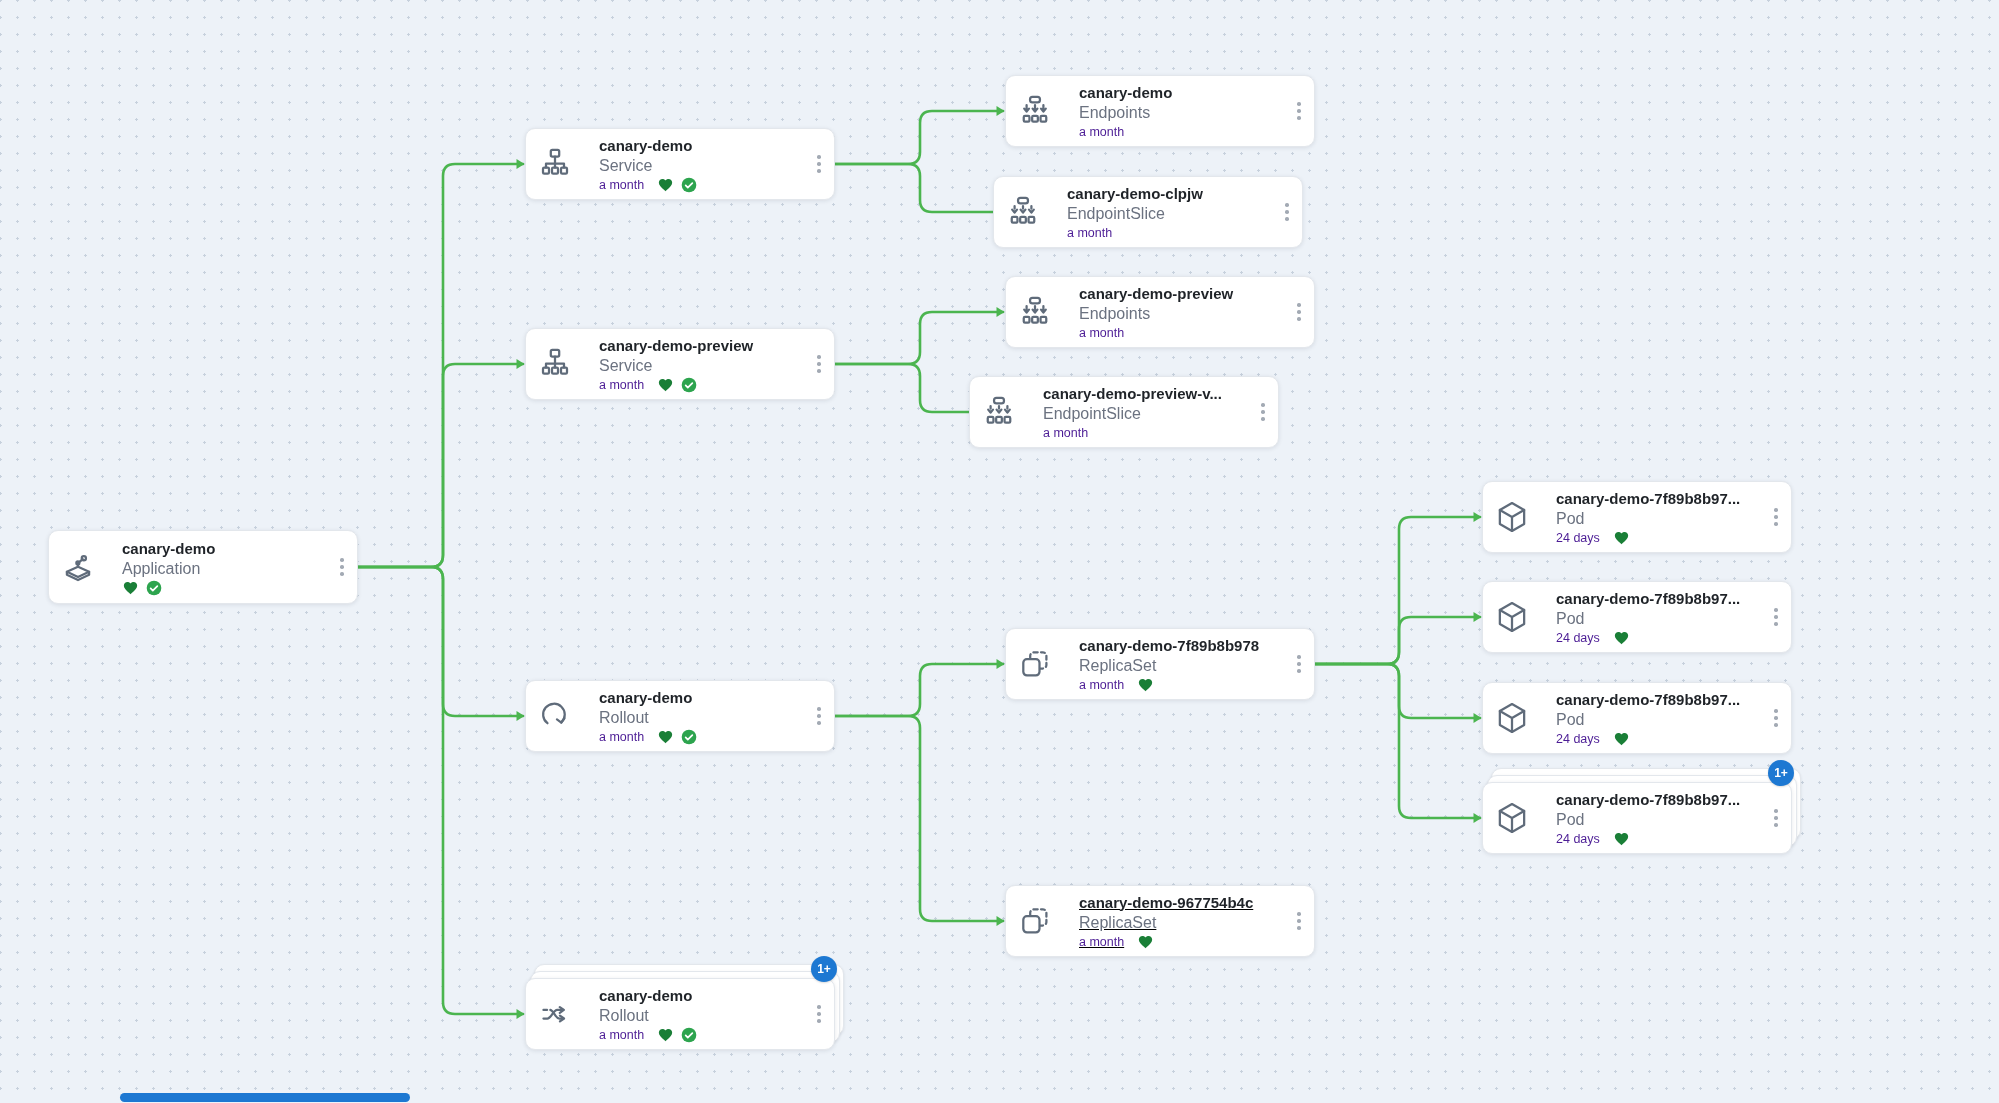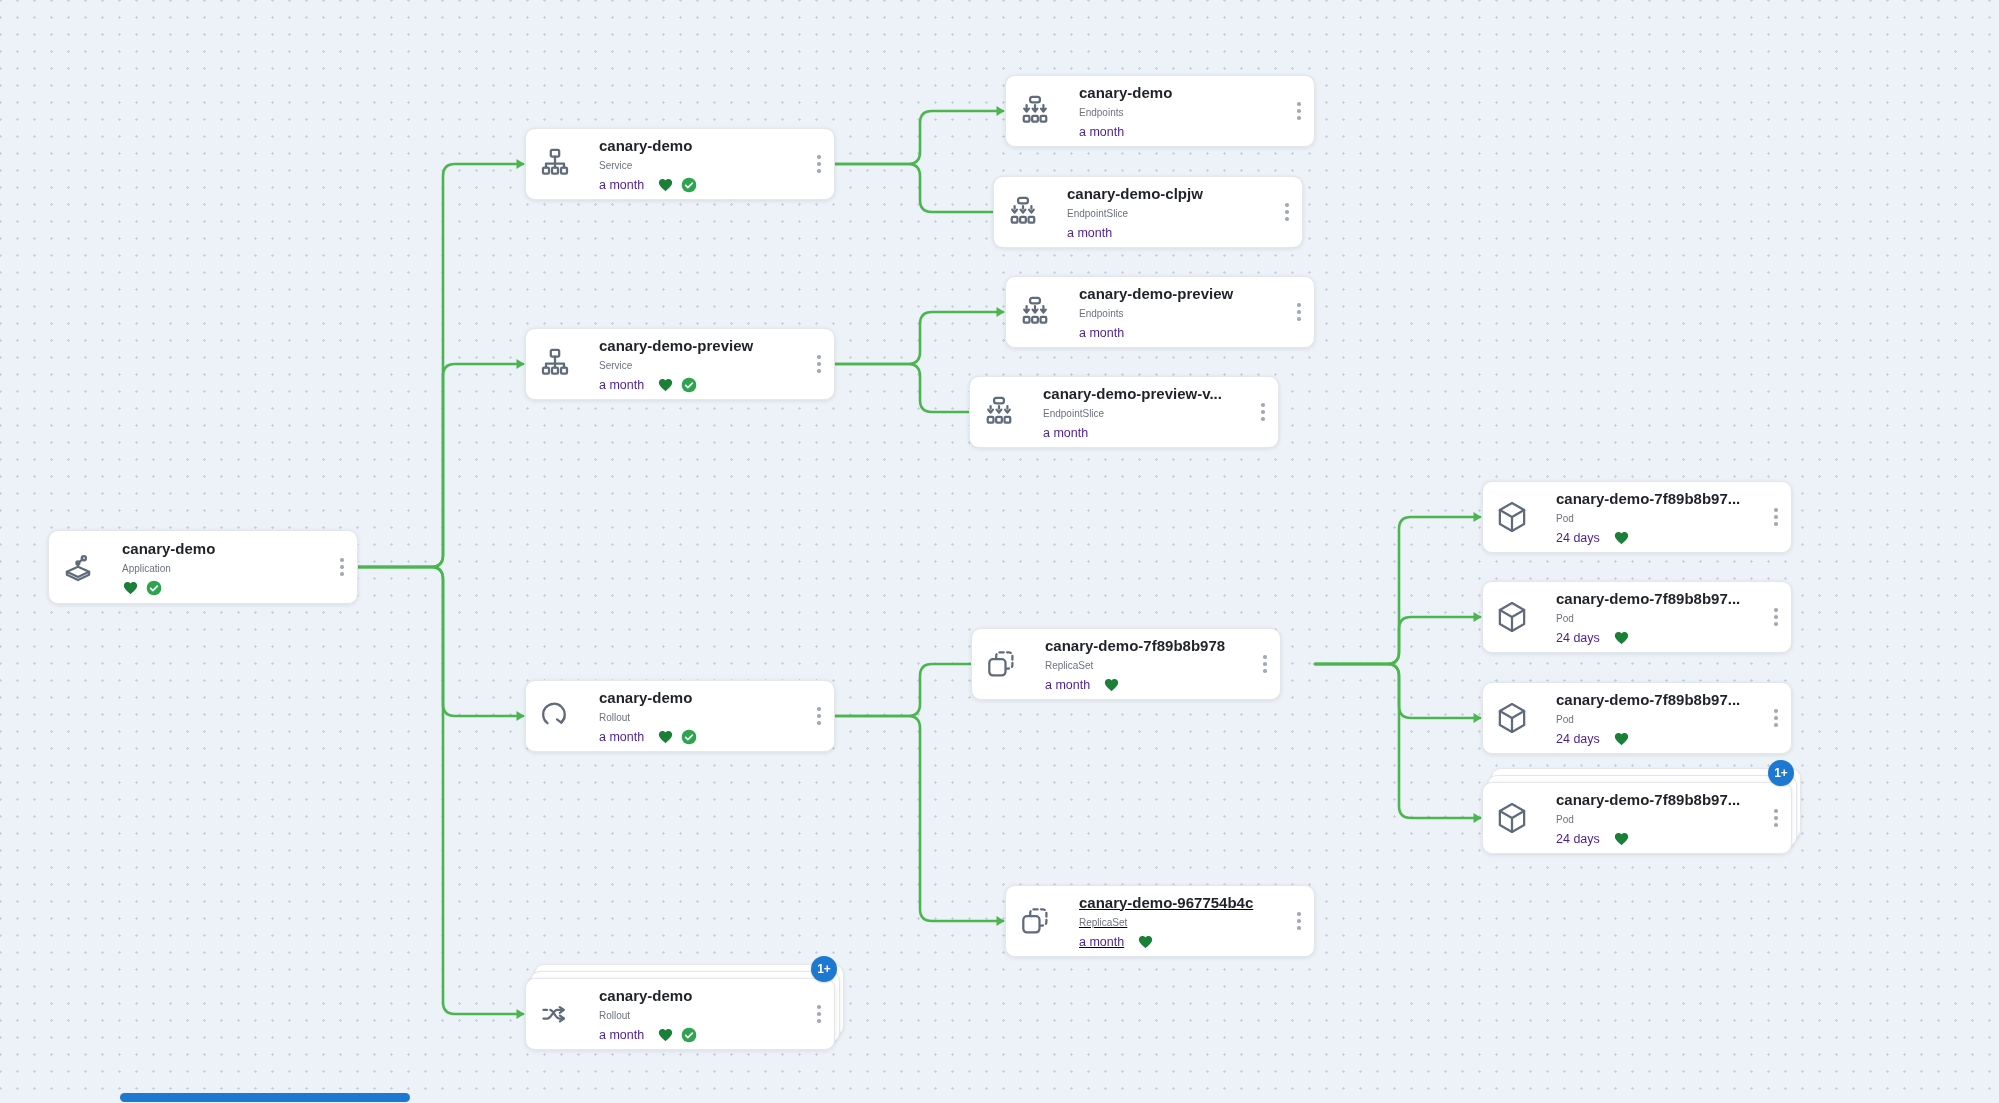--- a/index.html
+++ b/index.html
@@ -21,21 +21,21 @@
     position:relative; width:100%; height:100%; background:#fff;
     border:1px solid #e3e7ec; border-radius:10px;
     box-shadow:0 1px 4px rgba(20,30,50,.10);
     display:flex; align-items:center; cursor:pointer;
   }
   .icon-col { width:58px; display:flex; align-items:center; justify-content:center; flex:none; }
   .divider { width:1px; background:#e4e8ed; margin:10px 0; flex:none; }
   .body { flex:1; padding:9px 4px 8px 14px; min-width:0; display:flex; flex-direction:column; }
   .title { font-size:15px; font-weight:600; color:#1f2328; line-height:20px;
            white-space:nowrap; overflow:hidden; }
-  .kind  { font-size:10px; color:#6b7280; line-height:17px; margin-top:1px; }
+  .kind  { font-size:16px; color:#6b7280; line-height:17px; margin-top:1px; }
   .meta  { display:flex; align-items:center; gap:7px; margin-top:2px; height:18px; }
   .age   { font-size:12.5px; color:#4c1d95; margin-right:6px; }
   .meta svg { flex:none; }
   .kebab { width:30px; flex:none; display:flex; flex-direction:column; gap:3.5px;
            align-items:center; justify-content:center; cursor:pointer; }
   .kebab i { width:3.5px; height:3.5px; border-radius:50%; background:#a3aab4; }
   .badge { position:absolute; top:-22px; right:-2px; min-width:26px; height:26px;
            border-radius:13px; color:#fff; font-size:12px; font-weight:700;
            display:flex; align-items:center; justify-content:center; z-index:3;
            box-shadow:0 1px 2px rgba(0,0,0,.15); padding:0 6px; cursor:pointer; }
@@ -304,21 +304,21 @@
             </svg>
           </div>
       </div>
       <div class="kebab">
           <i></i>
           <i></i>
           <i></i>
         </div>
     </div>
   </div>
-    <div class="node" style="left: 971px; top: 628px; width: 310px; height: 72px;">
+    <div class="node" style="left: 1005px; top: 628px; width: 310px; height: 72px;">
     <div class="card">
       <div class="icon-col">
           <svg width="36" height="36" viewBox="0 0 24 24" fill="none" stroke="#5f6b7a" stroke-width="1.5" stroke-linecap="round" stroke-linejoin="round">
             <rect x="8.8" y="4.2" width="10.8" height="10.8" rx="2.4" stroke-dasharray="2.6 2.2"></rect>
             <rect x="4.2" y="8.8" width="10.8" height="10.8" rx="2.4" fill="#fff"></rect>
           </svg>
         </div>
       <div class="divider"></div>
       <div class="body">
         <div class="title">canary-demo-7f89b8b978</div>

